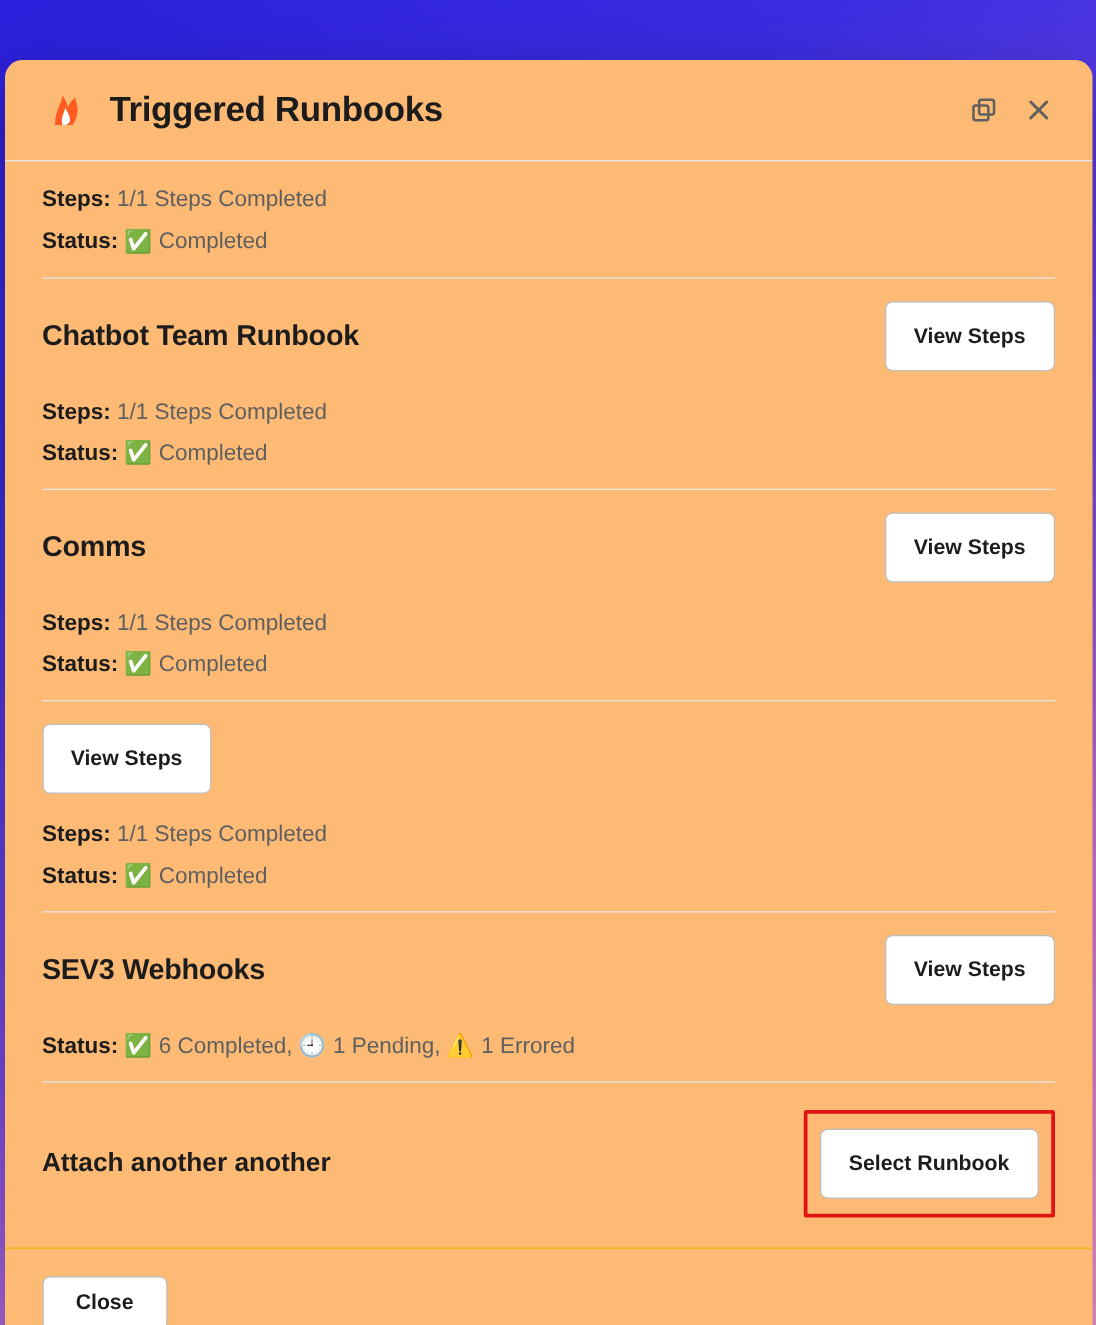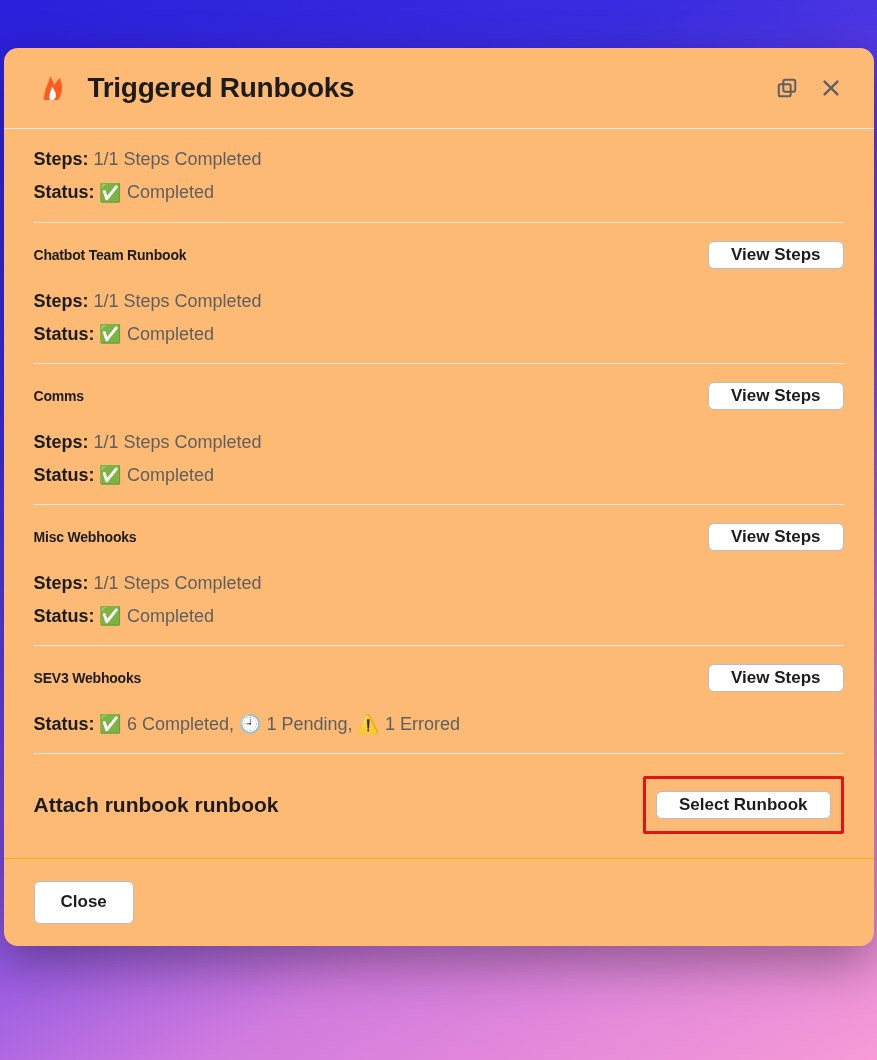--- a/index.html
+++ b/index.html
@@ -60,30 +60,30 @@
       border-bottom: 1px solid #e5e5e5;
     }
     .runbook:last-of-type { border-bottom: 1px solid #e5e5e5; }
     .runbook-head {
       display: flex;
       align-items: center;
       justify-content: space-between;
       margin-bottom: 18px;
     }
     .runbook-title {
-      font-size: 14px;
+      font-size: 23px;
       font-weight: 800;
       letter-spacing: -0.2px;
       color: #1d1c1d;
     }
     .btn-outline {
       background: #fff;
       border: 1px solid #bdbdbd;
       border-radius: 6px;
-      padding: 3px 22px;
+      padding: 17px 22px;
       font-size: 17px;
       font-weight: 700;
       color: #1d1c1d;
       cursor: pointer;
       line-height: 1.2;
     }
     .kv-line {
       font-size: 18px;
       color: #5f5f5f;
       margin-top: 4px;
@@ -185,21 +185,20 @@
         <span>1/1 Steps Completed</span>
       </div>
       <div class="kv-line">
         <span class="kv-label">Status:</span>
         <span>✅ Completed</span>
       </div>
     </div>
 
     <div class="runbook">
       <div class="runbook-head">
-        <div class="runbook-title">Misc Webhooks</div>
         <button class="btn-outline">View Steps</button>
       </div>
       <div class="kv-line">
         <span class="kv-label">Steps:</span>
         <span>1/1 Steps Completed</span>
       </div>
       <div class="kv-line">
         <span class="kv-label">Status:</span>
         <span>✅ Completed</span>
       </div>
@@ -210,21 +209,21 @@
         <div class="runbook-title">SEV3 Webhooks</div>
         <button class="btn-outline">View Steps</button>
       </div>
       <div class="kv-line">
         <span class="kv-label">Status:</span>
         <span>✅ 6 Completed, 🕘 1 Pending, ⚠️ 1 Errored</span>
       </div>
     </div>
 
     <div class="attach-row">
-      <div class="attach-title">Attach runbook runbook</div>
+      <div class="attach-title">Attach another another</div>
       <div class="highlight-box">
         <button class="btn-outline">Select Runbook</button>
       </div>
     </div>
 
   </div>
 
   <div class="modal-footer">
     <button class="btn-outline" style="padding:10px 26px;">Close</button>
   </div>

